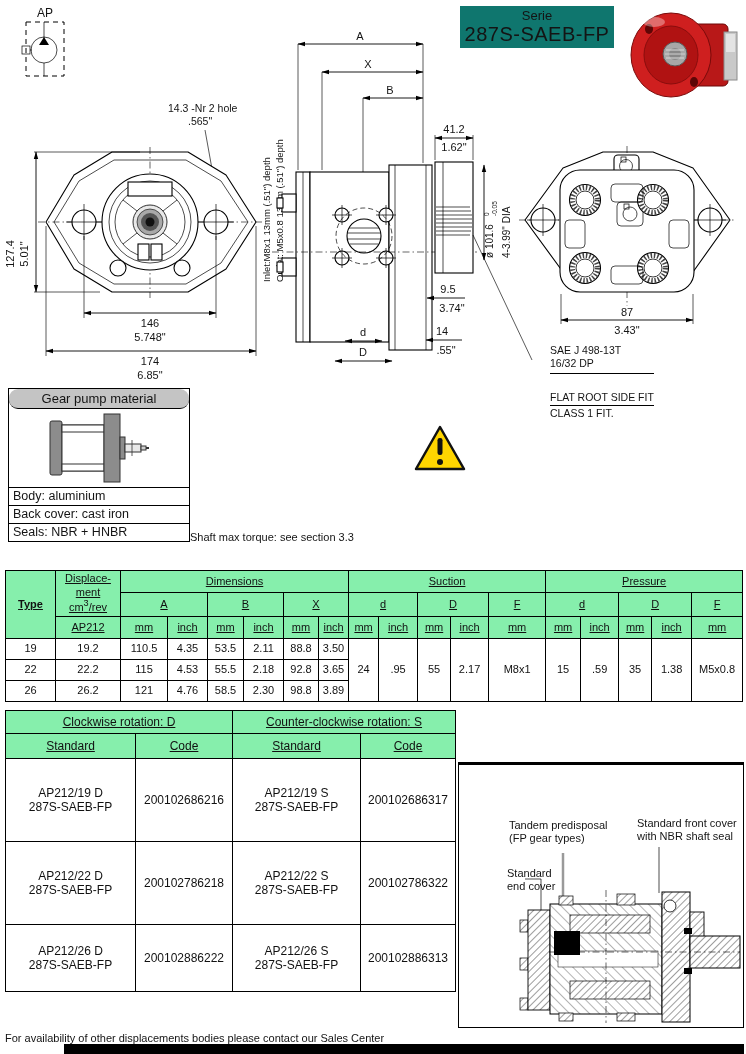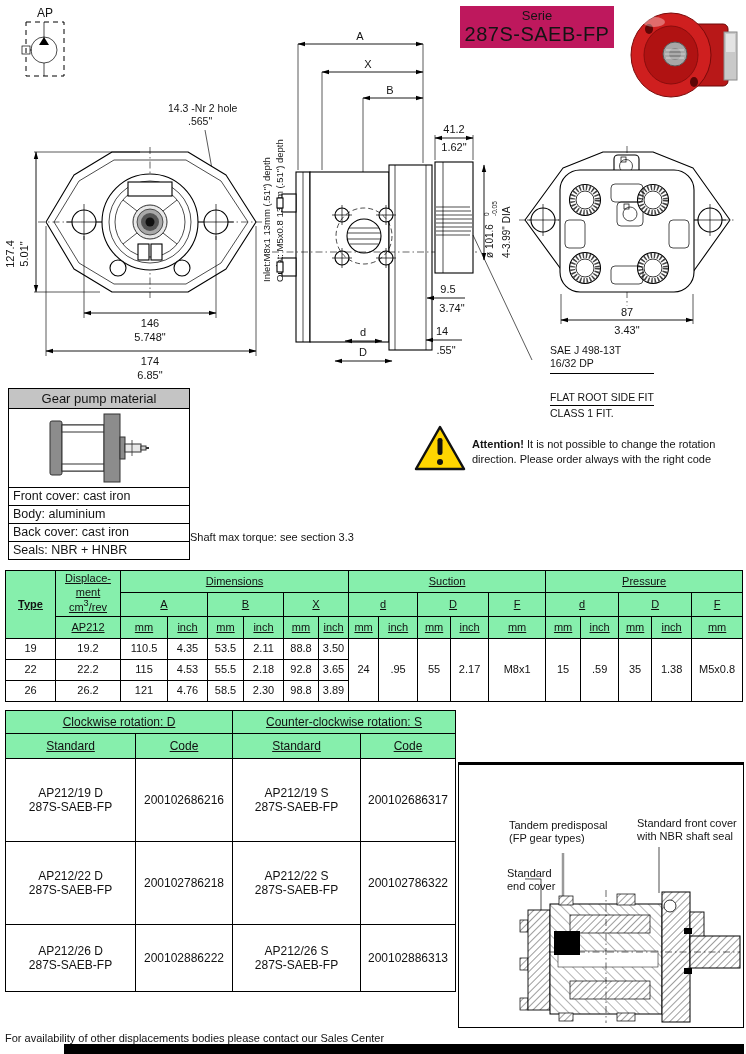--- a/index.html
+++ b/index.html
@@ -8,28 +8,28 @@
   .abs{position:absolute;}
   .lbl{position:absolute;font-size:11px;line-height:1.25;color:#141414;white-space:nowrap;}
   svg{overflow:visible;}
   svg text{font-family:"Liberation Sans","DejaVu Sans",sans-serif;fill:#141414;}
   .dln{stroke:#000;stroke-width:0.9;fill:none;}
   .xln{stroke:#000;stroke-width:0.65;fill:none;}
   .oln{stroke:#000;stroke-width:1.1;fill:#fff;}
   .thn{stroke:#000;stroke-width:0.7;fill:none;}
   .cln{stroke:#000;stroke-width:0.6;stroke-dasharray:7 3 1.5 3;fill:none;}
   
-  .serie-box{position:absolute;left:460px;top:6px;width:154px;height:42px;background:#be185d;
+  .serie-box{position:absolute;left:460px;top:6px;width:154px;height:42px;background:#0f766e;
              text-align:center;}
   .serie-box .s1{font-size:13px;padding-top:2px;}
   .serie-box .s2{font-size:20px;letter-spacing:.5px;}
   
   .mat-box{position:absolute;left:8px;top:388px;width:180px;border:1px solid #000;background:#fff;}
   .mat-title{background:#c4c4c4;border-bottom:1px solid #000;font-size:13px;text-align:center;
-             height:19px;line-height:19px;}
+             height:19px;line-height:19px;border-radius:9px;}
   .mat-img{height:78px;border-bottom:1px solid #000;display:flex;align-items:center;justify-content:center;}
   .mat-row{font-size:12.5px;height:17px;line-height:17px;padding-left:4px;border-bottom:1px solid #000;}
   .mat-row:last-child{border-bottom:none;}
   
   .att-text{position:absolute;left:472px;top:437px;width:272px;font-size:11px;line-height:1.35;}
   
   table.tbl{border-collapse:collapse;table-layout:fixed;font-size:11px;color:#111;background:#fff;}
   .tbl td{border:1px solid #000;text-align:center;vertical-align:middle;padding:0;line-height:1.2;overflow:hidden;}
   .tbl td.g{background:#86efac;text-decoration:underline;}
   .tbl td.bold{font-weight:bold;}
@@ -314,36 +314,30 @@
         <rect x="20" y="13" width="42" height="7" fill="#fff" stroke="#333"></rect>
         <rect x="20" y="52" width="42" height="7" fill="#fff" stroke="#333"></rect>
         <rect x="62" y="2" width="16" height="68" fill="#8c8c8c" stroke="#333"></rect>
         <rect x="78" y="25" width="5" height="22" fill="#8c8c8c" stroke="#333"></rect>
         <rect x="83" y="32" width="16" height="8" fill="#e8e8e8" stroke="#333"></rect>
         <line x1="90" y1="28" x2="90" y2="44" stroke="#333" stroke-width="0.8"></line>
         <rect x="99" y="34" width="5" height="4" fill="#cfcfcf" stroke="#333"></rect>
         <rect x="104" y="35" width="3" height="2" fill="#333"></rect>
       </svg>
     </div>
-    <div class="mat-row">Front cover: cast iron</div>
     <div class="mat-row">Body: aluminium</div>
     <div class="mat-row">Back cover: cast iron</div>
     <div class="mat-row">Seals: NBR + HNBR</div>
   </div>
 
   <svg class="abs" style="left:413px;top:424px;" width="54" height="48">
     <polygon points="27,3 51,45 3,45" fill="#ffd500" stroke="#111" stroke-width="2.5" stroke-linejoin="round"></polygon>
     <rect x="24.5" y="14" width="5" height="17" rx="2.2" fill="#111"></rect>
     <circle cx="27" cy="38" r="3" fill="#111"></circle>
   </svg>
-  <div class="att-text">
-    <div><b>Attention!</b>
-      <span>It is not possible to change the rotation</span></div>
-    <div>direction.  Please order always with the right code</div>
-  </div>
 
   <div class="lbl" style="left:190px;top:531px;">Shaft max torque: see section 3.3</div>
 
   <table class="tbl dim-table">
     <colgroup>
       <col style="width:50px">
         <col style="width:65px">
       <col style="width:47px">
         <col style="width:40px">
         <col style="width:36px">

